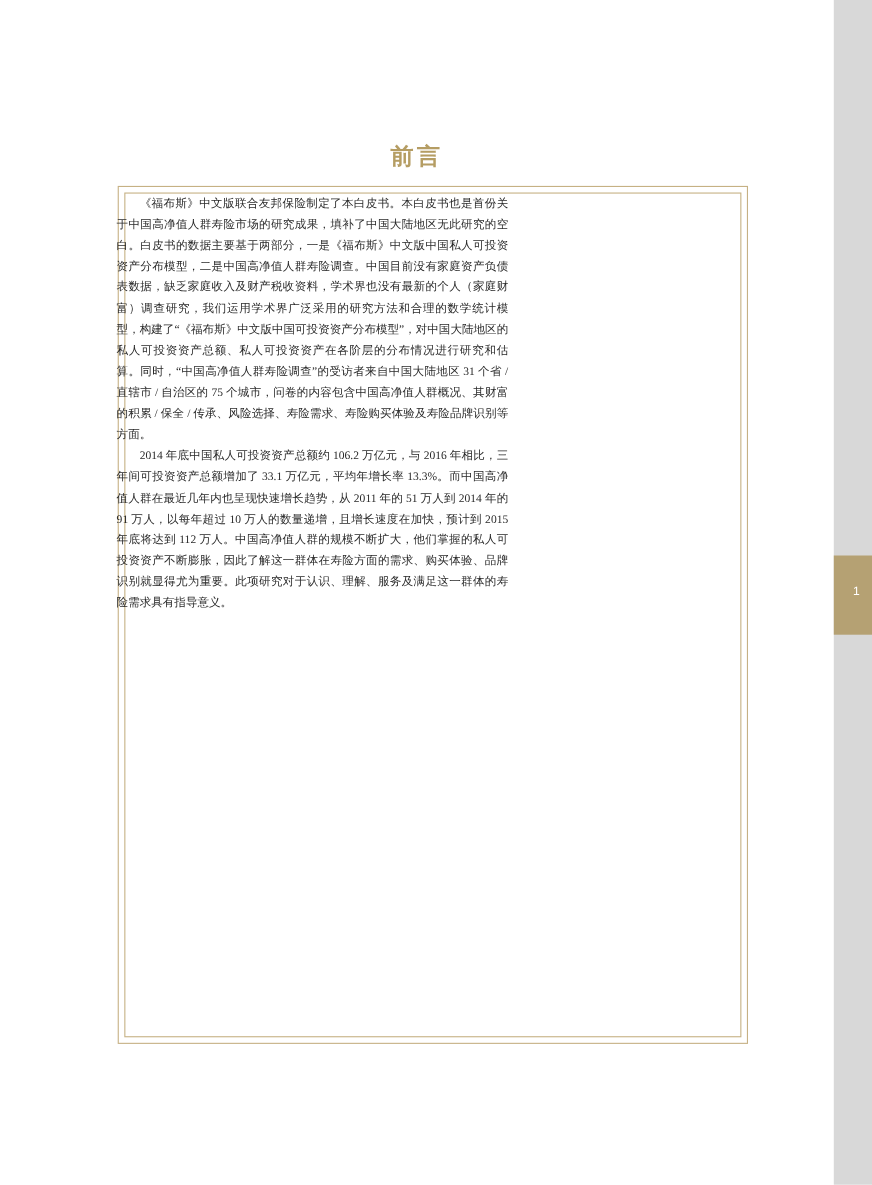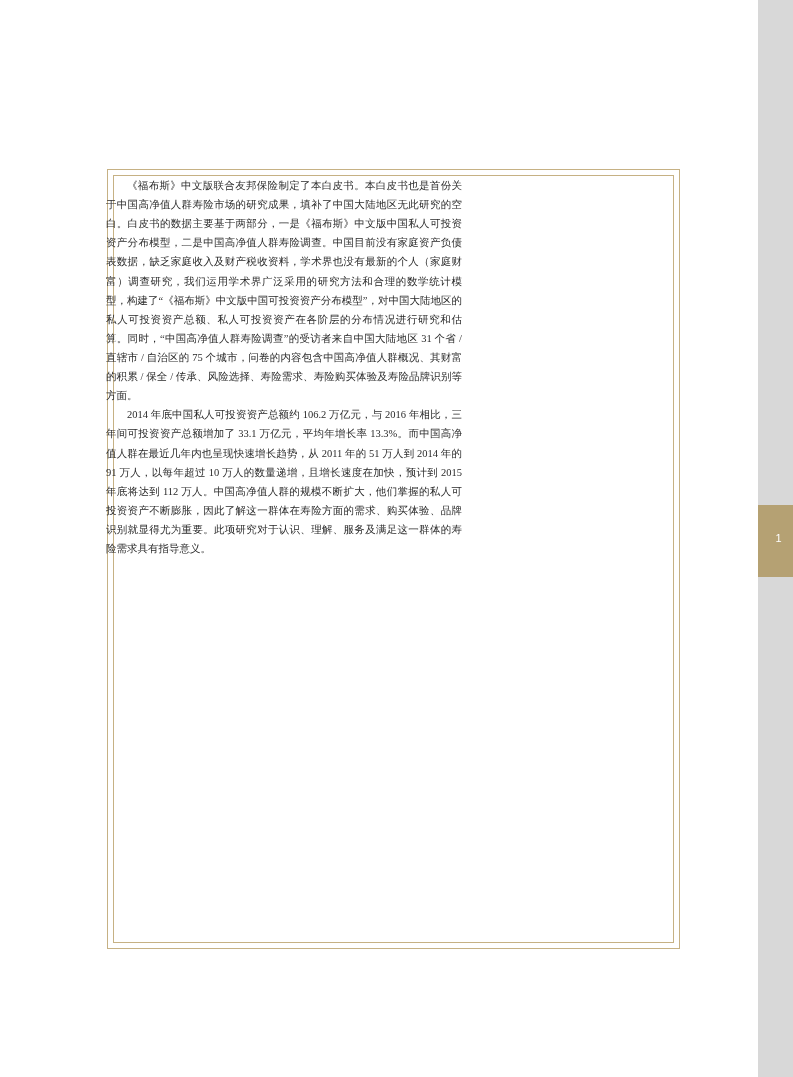--- a/index.html
+++ b/index.html
@@ -95,20 +95,21 @@
     text-indent: 2em;
   }
 </style>
 </head>
 <body>
 
 <div class="sheet">
   <div class="frame-outer">
     <div class="frame-inner"></div>
   </div>
+  <div class="title">前言</div>
   <div class="body-text">
     <p>《福布斯》中文版联合友邦保险制定了本白皮书。本白皮书也是首份关于中国高净值人群寿险市场的研究成果，填补了中国大陆地区无此研究的空白。白皮书的数据主要基于两部分，一是《福布斯》中文版中国私人可投资资产分布模型，二是中国高净值人群寿险调查。中国目前没有家庭资产负债表数据，缺乏家庭收入及财产税收资料，学术界也没有最新的个人（家庭财富）调查研究，我们运用学术界广泛采用的研究方法和合理的数学统计模型，构建了“《福布斯》中文版中国可投资资产分布模型”，对中国大陆地区的私人可投资资产总额、私人可投资资产在各阶层的分布情况进行研究和估算。同时，“中国高净值人群寿险调查”的受访者来自中国大陆地区 31 个省 / 直辖市 / 自治区的 75 个城市，问卷的内容包含中国高净值人群概况、其财富的积累 / 保全 / 传承、风险选择、寿险需求、寿险购买体验及寿险品牌识别等方面。</p>
     <p>2014 年底中国私人可投资资产总额约 106.2 万亿元，与 2016 年相比，三年间可投资资产总额增加了 33.1 万亿元，平均年增长率 13.3%。而中国高净值人群在最近几年内也呈现快速增长趋势，从 2011 年的 51 万人到 2014 年的 91 万人，以每年超过 10 万人的数量递增，且增长速度在加快，预计到 2015 年底将达到 112 万人。中国高净值人群的规模不断扩大，他们掌握的私人可投资资产不断膨胀，因此了解这一群体在寿险方面的需求、购买体验、品牌识别就显得尤为重要。此项研究对于认识、理解、服务及满足这一群体的寿险需求具有指导意义。</p>
   </div>
 </div>
 
 <div class="right-strip"></div>
 <div class="page-tab"></div>
 <div class="page-tab-num">1</div>
 

